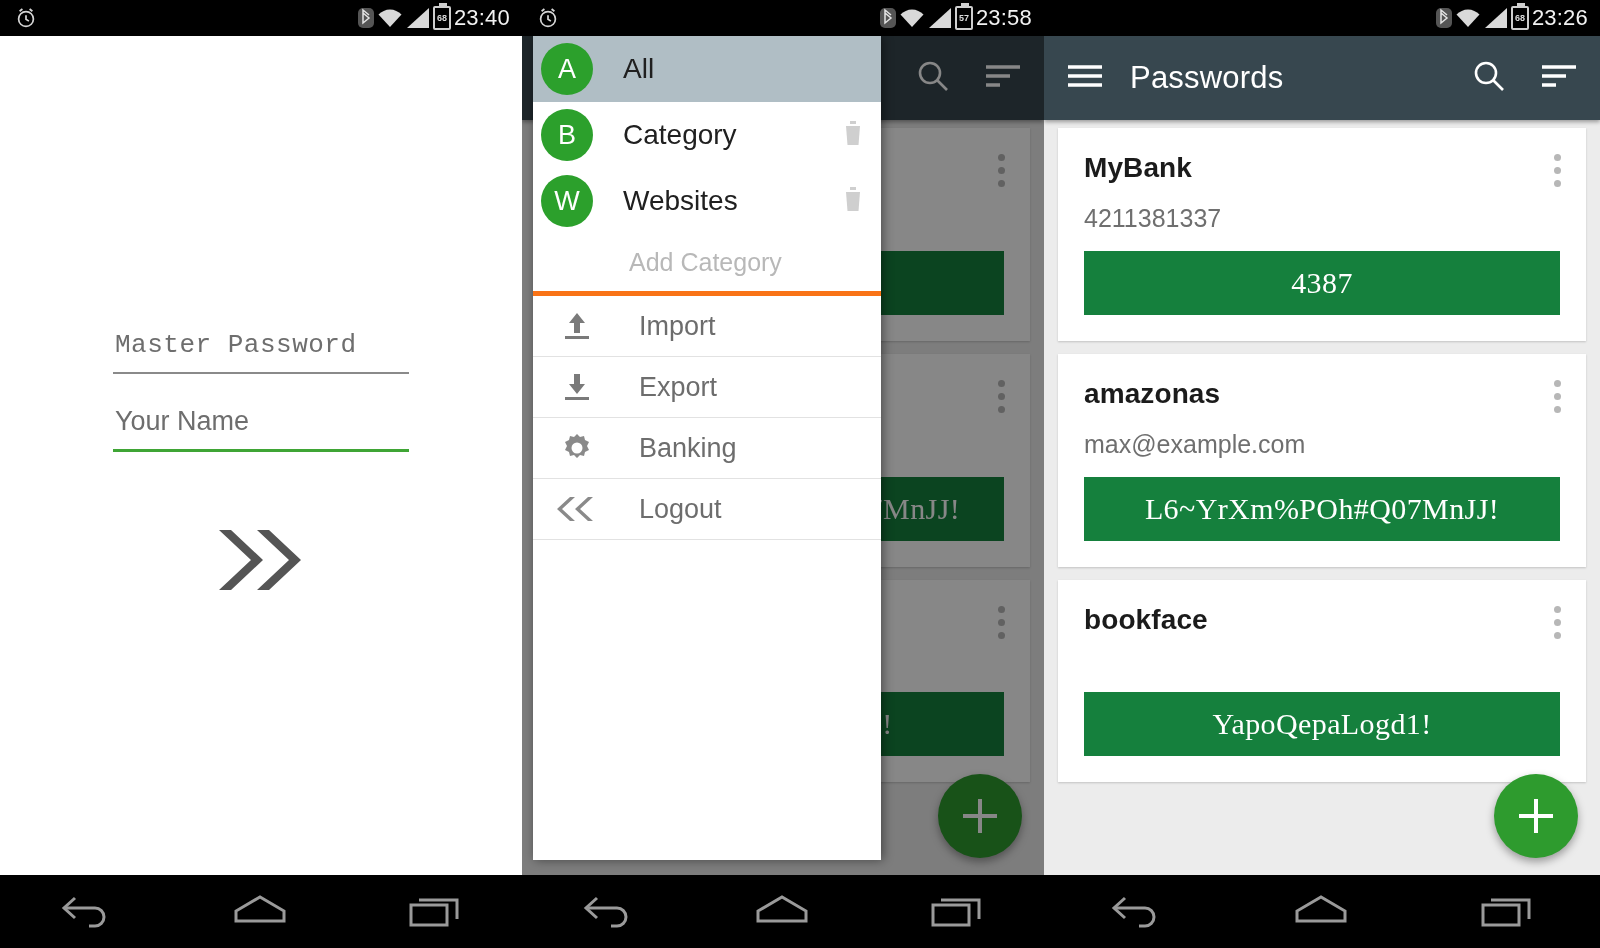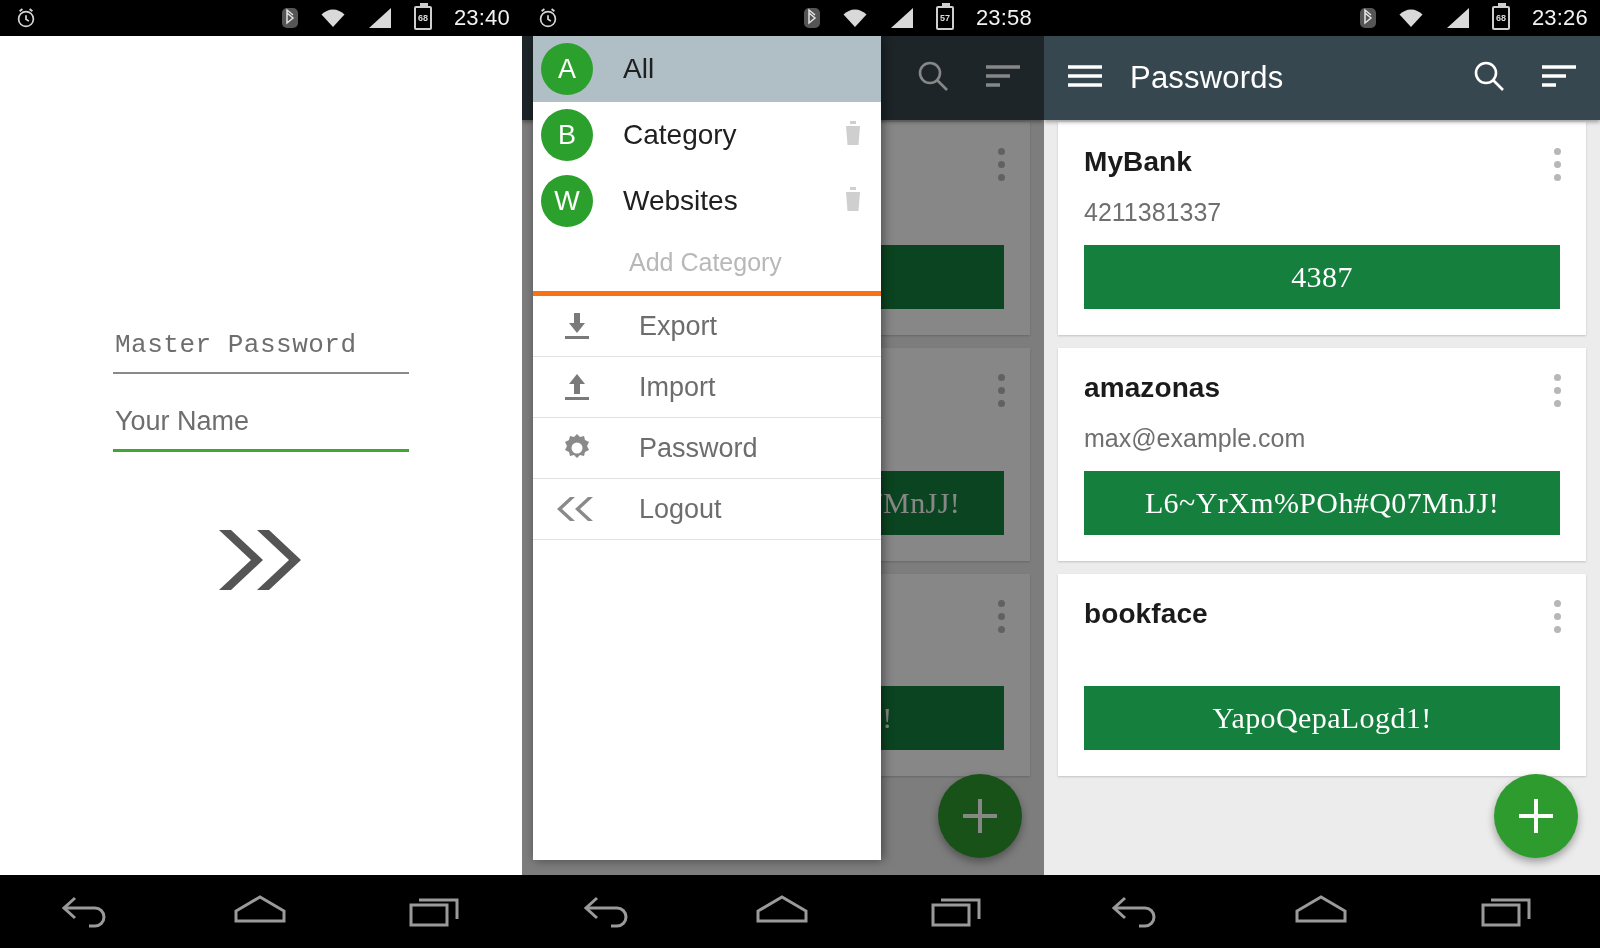--- a/index.html
+++ b/index.html
@@ -29,21 +29,21 @@
     height: 36px;
     background: #000;
     display: flex;
     align-items: center;
     padding: 0 12px 0 14px;
     color: #e8e8e8;
     position: relative;
     z-index: 60;
   }
   .statusbar .left { display: flex; align-items: center; gap: 8px; }
-  .statusbar .right { margin-left: auto; display: flex; align-items: center; gap: 22px; text-align: right; }
+  .statusbar .right { margin-left: auto; display: flex; align-items: center; gap: 3px; text-align: right; }
   .sb-time { font-size: 22px; letter-spacing: 0.2px; color: #f2f2f2; }
   .sb-ico { display: block; }
   .batt {
     position: relative;
     width: 18px; height: 24px;
     border: 2px solid #cfcfcf;
     border-radius: 2px;
     display: flex; align-items: center; justify-content: center;
   }
   .batt::before {
@@ -128,21 +128,21 @@
     padding: 0 0 0 0;
     overflow: hidden;
   }
   .card {
     background: #fff;
     margin: 0 14px 13px 14px;
     padding: 24px 26px 26px 26px;
     position: relative;
     box-shadow: 0 1px 2px rgba(0,0,0,.18);
   }
-  .card:first-child { margin-top: 2px; }
+  .card:first-child { margin-top: 8px; }
   .card .ttl {
     font-size: 28px;
     font-weight: bold;
     color: #1b1b1b;
     letter-spacing: .1px;
   }
   .card .usr {
     font-size: 25px;
     color: #6f6f6f;
     margin-top: 20px;
@@ -440,43 +440,43 @@
             <path d="M3 6h18M9 3h6v3H9z" fill="#cfcfcf"></path>
             <path d="M5 8h14l-1.5 19h-11Z" fill="#cfcfcf"></path>
           </svg>
         </div>
       </div>
       <div class="add-cat">Add Category</div>
 
       <div class="drawer-action">
         <div class="ico">
           <svg width="34" height="34" viewBox="0 0 34 34">
+            <path d="M17 4 9 14h5v10h6V14h5Z" fill="#7a7a7a"></path>
+            <rect x="5" y="27" width="24" height="3" fill="#7a7a7a"></rect>
+          </svg>
+        </div>
+        <div class="lbl">Import</div>
+      </div>
+      <div class="drawer-action">
+        <div class="ico">
+          <svg width="34" height="34" viewBox="0 0 34 34">
             <path d="M17 24 9 14h5V4h6v10h5Z" fill="#7a7a7a"></path>
             <rect x="5" y="27" width="24" height="3" fill="#7a7a7a"></rect>
           </svg>
         </div>
         <div class="lbl">Export</div>
-      </div>
-      <div class="drawer-action">
-        <div class="ico">
-          <svg width="34" height="34" viewBox="0 0 34 34">
-            <path d="M17 4 9 14h5v10h6V14h5Z" fill="#7a7a7a"></path>
-            <rect x="5" y="27" width="24" height="3" fill="#7a7a7a"></rect>
-          </svg>
-        </div>
-        <div class="lbl">Import</div>
       </div>
       <div class="drawer-action">
         <div class="ico">
           <svg width="34" height="34" viewBox="0 0 34 34">
             <path d="M17 3l3 3 4-1 1 4 4 2-2 4 2 4-4 2-1 4-4-1-3 3-3-3-4 1-1-4-4-2 2-4-2-4 4-2 1-4 4 1Z" fill="#8a8a8a"></path>
             <circle cx="17" cy="17" r="5.5" fill="#fff"></circle>
           </svg>
         </div>
-        <div class="lbl">Password</div>
+        <div class="lbl">Banking</div>
       </div>
       <div class="drawer-action">
         <div class="ico">
           <svg width="40" height="30" viewBox="0 0 40 30">
             <path d="M18 3 5 15l13 12-5 0L0 15 13 3Z" fill="#8a8a8a"></path>
             <path d="M36 3 23 15l13 12-5 0L18 15 31 3Z" fill="#8a8a8a"></path>
           </svg>
         </div>
         <div class="lbl">Logout</div>
       </div>

